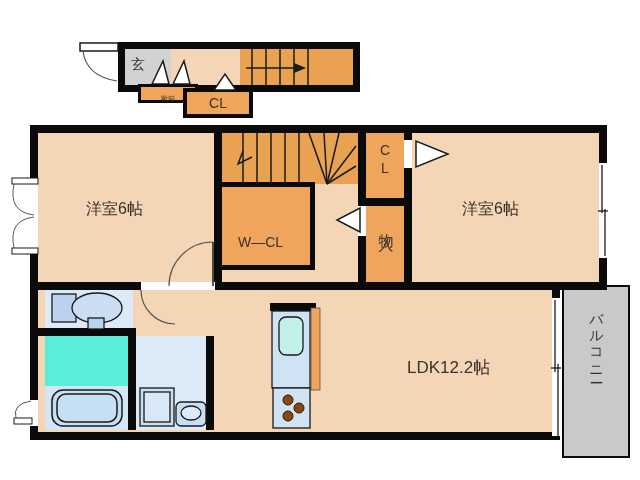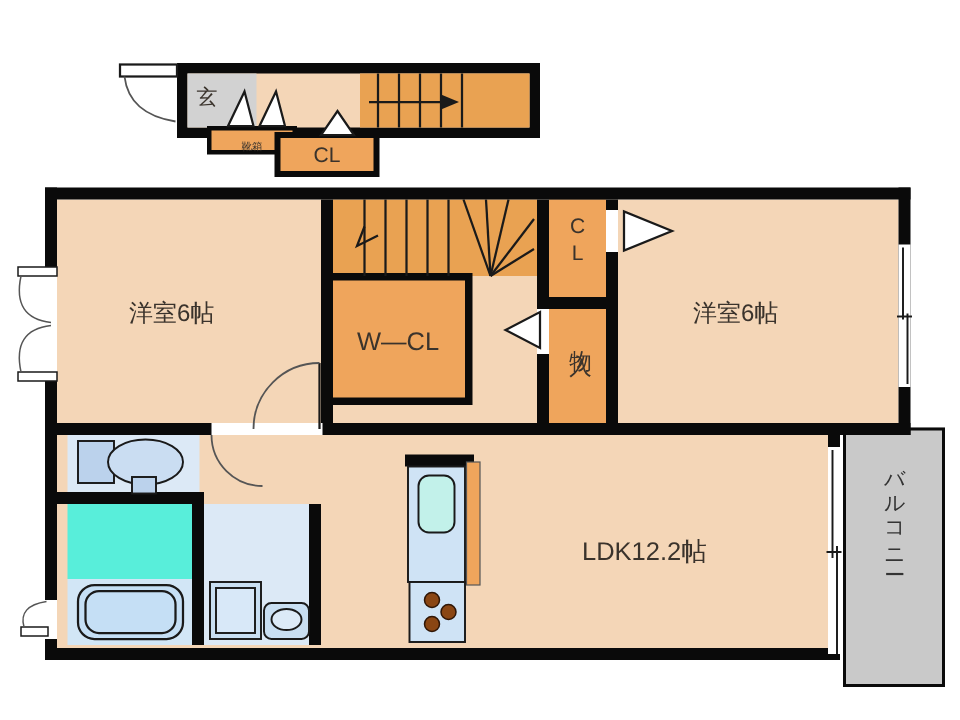--- a/index.html
+++ b/index.html
@@ -180,19 +180,19 @@
       <rect x="273" y="388" width="37" height="40" fill="#CFE3F5" stroke="#1a1a1a" stroke-width="1.3"></rect>
       <circle cx="288" cy="400" r="5" fill="#8A4613" stroke="#2f1606"></circle>
       <circle cx="299" cy="408" r="5" fill="#8A4613" stroke="#2f1606"></circle>
       <circle cx="288" cy="416" r="5" fill="#8A4613" stroke="#2f1606"></circle>
     </g>
   </svg>
 
   <div class="lbl" style="left:131px;top:56px;font-size:14px;">玄</div>
   <div class="lbl" style="left:86px;top:199px;font-size:16px;">洋室6帖</div>
   <div class="lbl" style="left:462px;top:199px;font-size:16px;">洋室6帖</div>
-  <div class="lbl" style="left:238px;top:218px;font-size:17px;">W―CL</div>
+  <div class="lbl" style="left:238px;top:234px;font-size:14px;">W―CL</div>
   <div class="lbl vert" style="left:377px;top:142px;font-size:14px;">CL</div>
   <div class="lbl vert" style="left:376px;top:222px;font-size:15px;">物入</div>
-  <div class="lbl" style="left:388px;top:356px;font-size:17px;">LDK12.2帖</div>
+  <div class="lbl" style="left:407px;top:356px;font-size:17px;">LDK12.2帖</div>
   <div class="lbl vert" style="left:588px;top:303px;font-size:14px;color:#333;">バルコニー</div>
 
 </div>
 
 </body></html>

